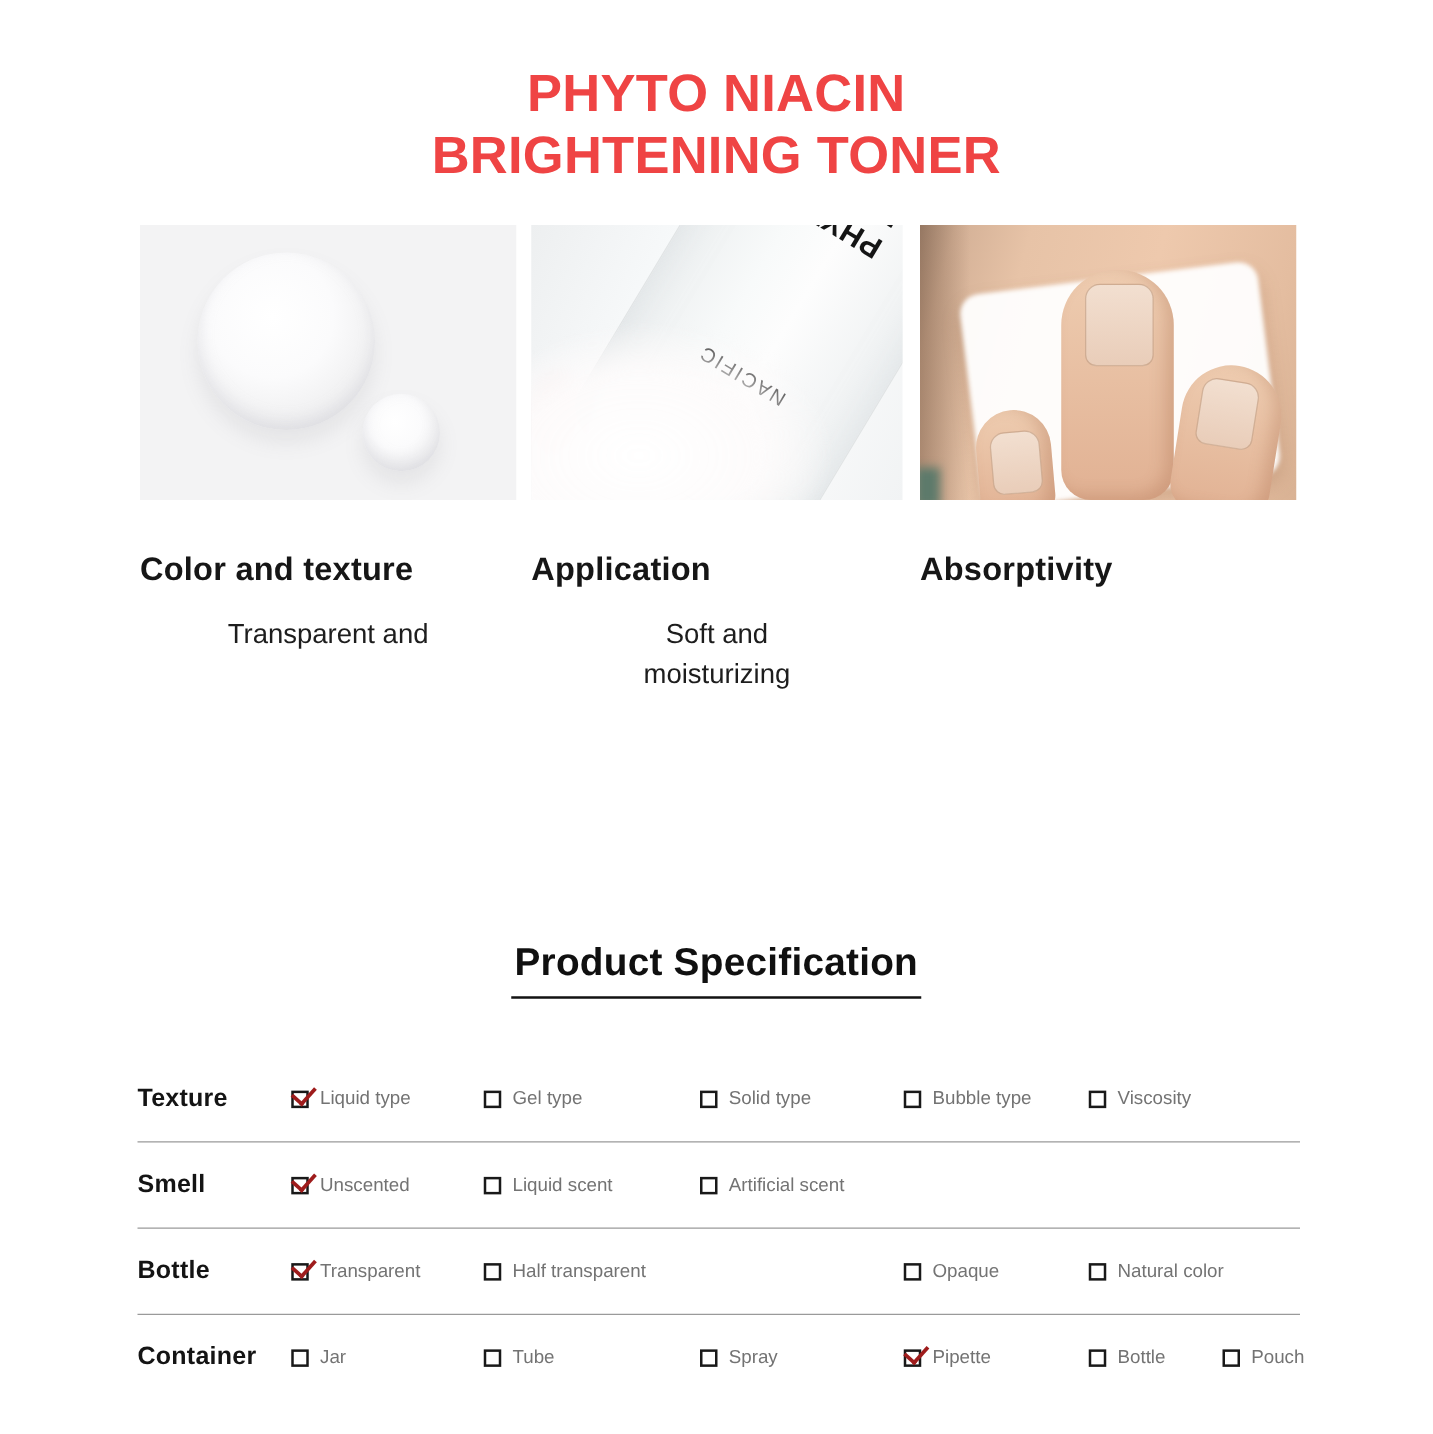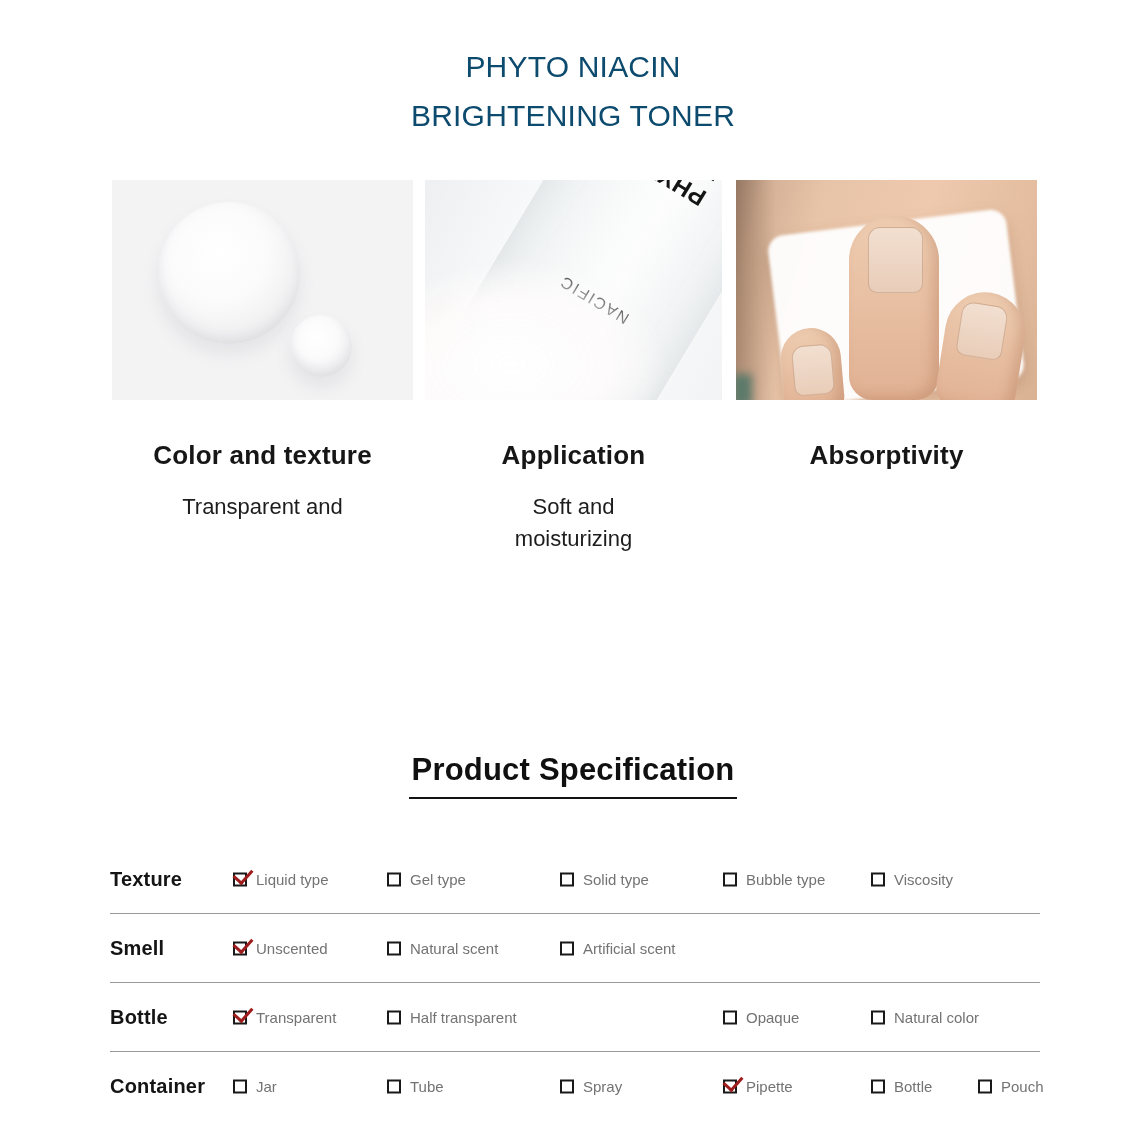--- a/index.html
+++ b/index.html
@@ -3,31 +3,31 @@
 <meta charset="utf-8">
 <style>
   html,body{margin:0;padding:0;background:#ffffff;}
   .page{
     position:relative;width:1146px;height:1147px;background:#ffffff;overflow:hidden;
     font-family:"Liberation Sans", sans-serif;color:#111;
   }
 
   
   .title{position:absolute;top:22px;left:0;width:100%;text-align:center;
-    font-size:30px;font-weight:400;line-height:49px;color:#0c4a6e;letter-spacing:0.2px;}
+    font-size:42px;font-weight:700;line-height:49px;color:#ef4444;letter-spacing:0.2px;}
   .title span{display:block;}
 
   
   .features{position:absolute;top:180px;left:0;width:100%;}
   .feature{position:absolute;top:0;}
   .f1{left:112px;width:301px;}
   .f2{left:425px;width:297px;}
   .f3{left:736px;width:301px;}
   .photo{position:relative;height:220px;overflow:hidden;}
-  .feature h3{margin:40px 0 0;text-align:center;font-size:26px;font-weight:700;color:#161616;letter-spacing:0.2px;}
+  .feature h3{margin:40px 0 0;text-align:left;font-size:26px;font-weight:700;color:#161616;letter-spacing:0.2px;}
   .feature p{margin:20px 0 0;text-align:center;font-size:22px;line-height:32px;color:#1d1d1d;font-weight:400;}
   .feature p span{display:block;}
 
   
   .photo-droplets{background:#f3f3f4;}
   .droplet{position:absolute;border-radius:50%;
     background:radial-gradient(circle at 42% 36%, #ffffff 0%, #fbfbfc 40%, #f1f1f2 66%, #e3e3e6 92%, #ededee 100%);
     box-shadow:0 10px 16px rgba(120,120,128,0.12), inset 0 -6px 12px rgba(198,198,205,0.35);}
   .droplet.big{left:46px;top:22px;width:142px;height:142px;}
   .droplet.small{left:178px;top:135px;width:62px;height:62px;}
@@ -185,21 +185,21 @@
     </div>
 
     <div class="spec-row divided">
       <span class="row-label">Smell</span>
       <span class="opt c1">
         <span class="cb" data-checked="true"></span>
         <span class="opt-label">Unscented</span>
       </span>
       <span class="opt c2">
         <span class="cb" data-checked="false"></span>
-        <span class="opt-label">Natural scent</span>
+        <span class="opt-label">Liquid scent</span>
       </span>
       <span class="opt c3">
         <span class="cb" data-checked="false"></span>
         <span class="opt-label">Artificial scent</span>
       </span>
     </div>
 
     <div class="spec-row divided">
       <span class="row-label">Bottle</span>
       <span class="opt c1">

